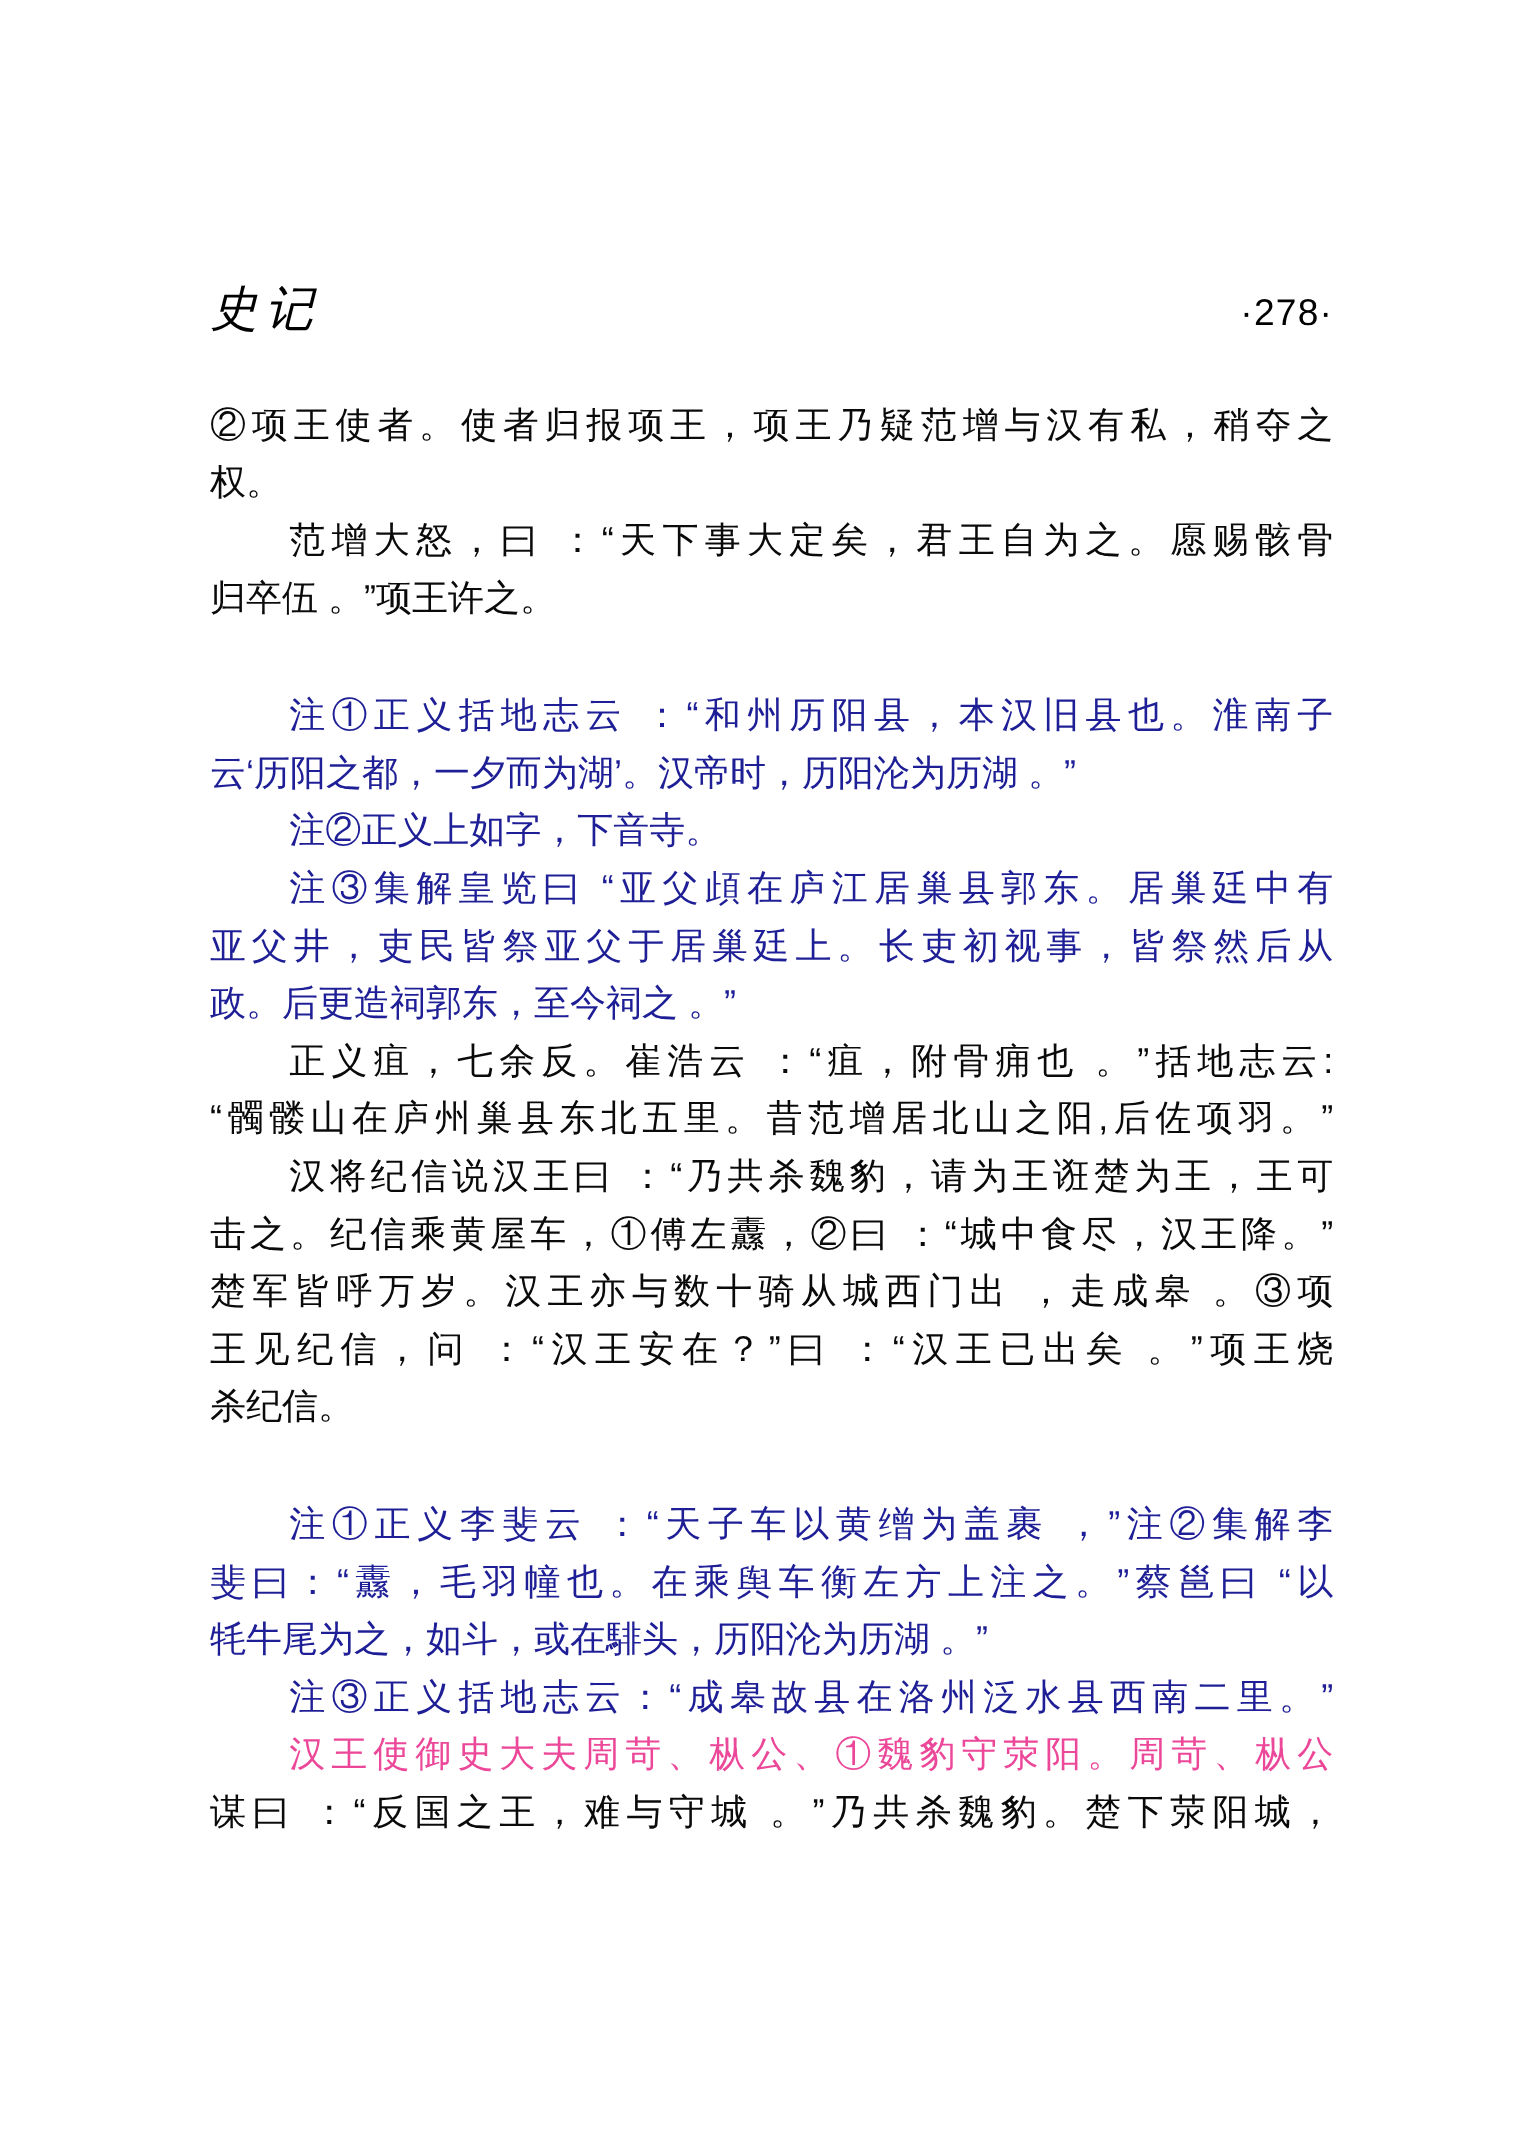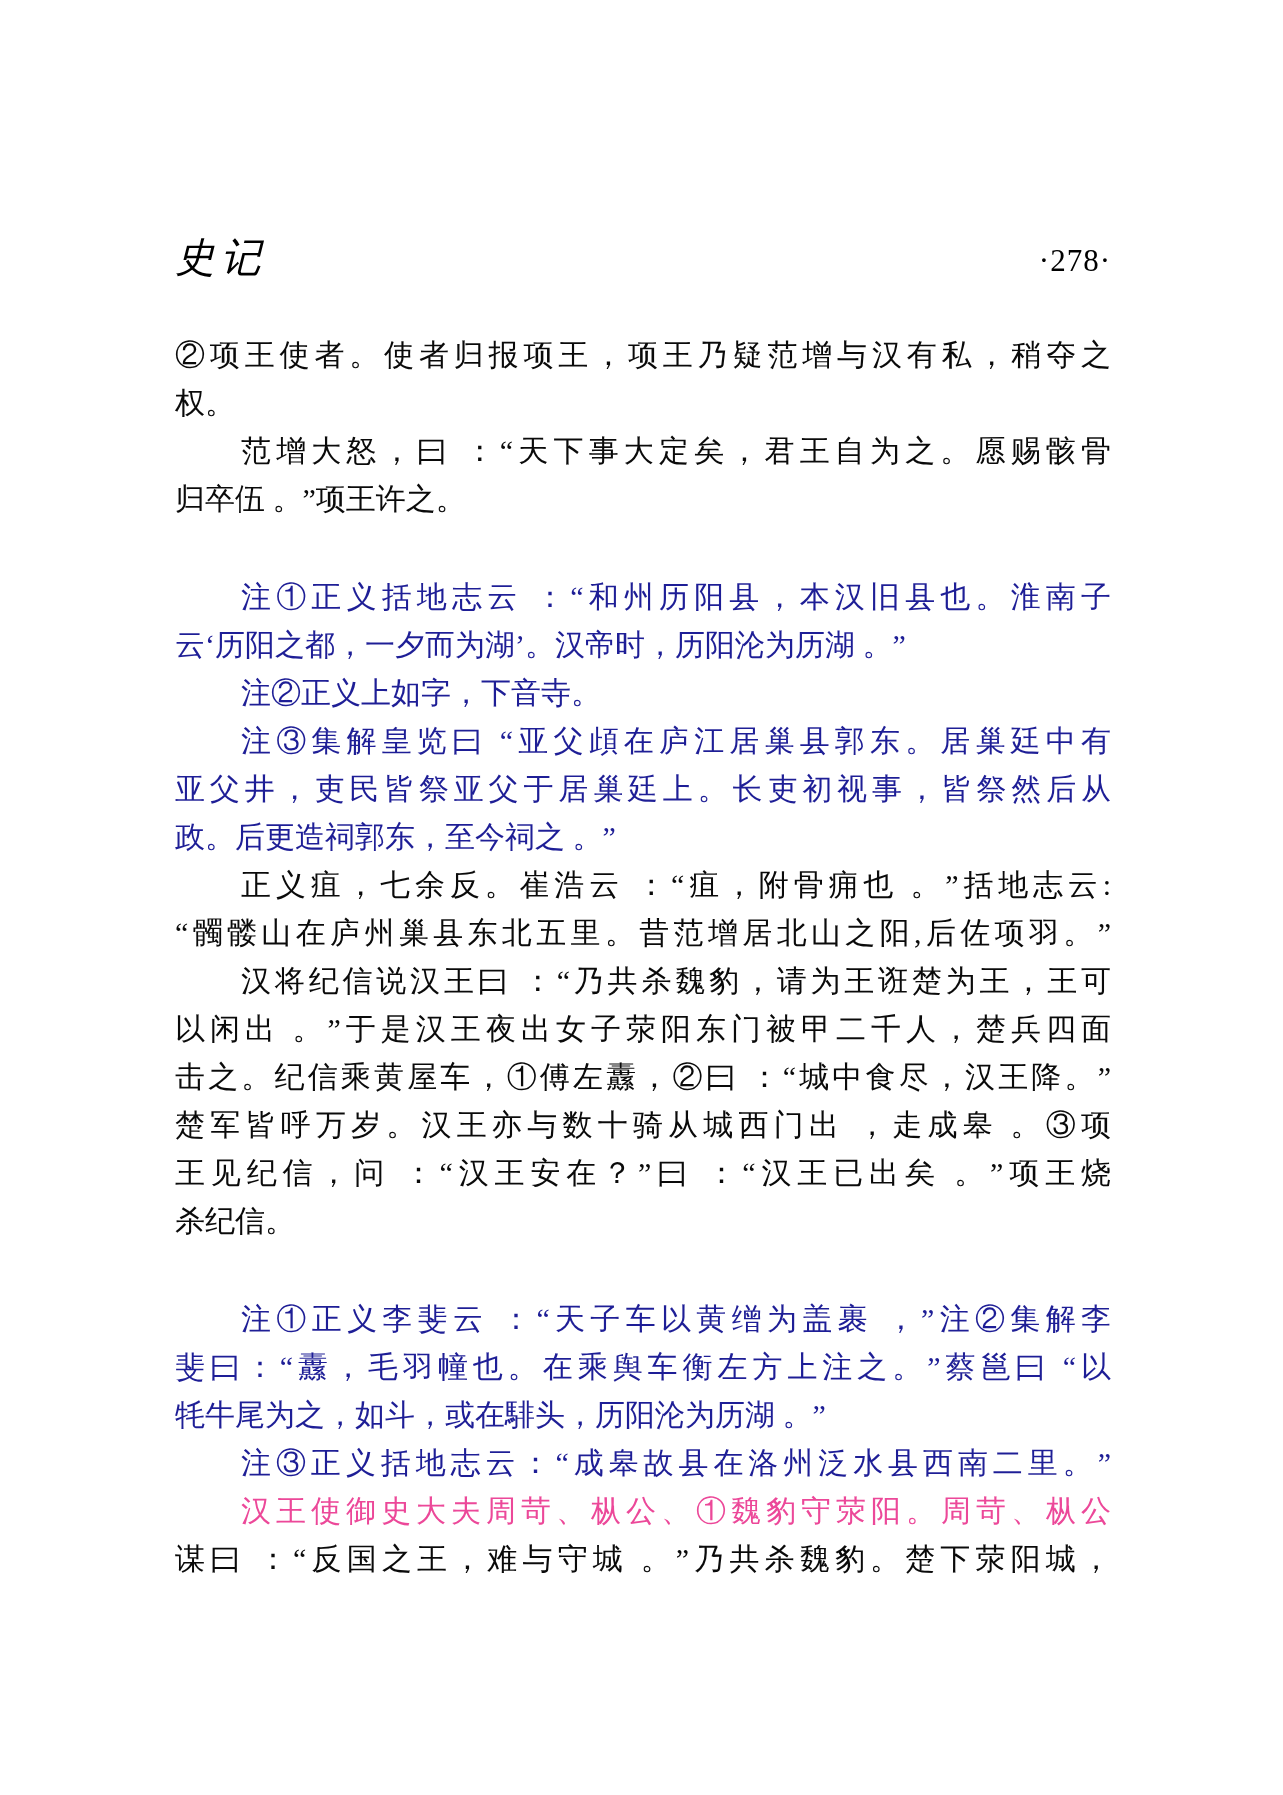--- a/index.html
+++ b/index.html
@@ -1,20 +1,20 @@
 <!DOCTYPE html>
 <html><head>
 <meta charset="utf-8">
 <style>
   html,body { margin:0; padding:0; }
   .page {
     position:relative;
     width:1283px; height:1696px;
     background:#ffffff;
-    font-family:Liberation Serif, serif;
+    font-family:Liberation Sans, sans-serif;
     overflow:hidden;
   }
   .content {
     position:absolute;
     left:175px; top:230px;
     width:936px;
   }
   .header {
     display:flex;
     justify-content:space-between;
@@ -59,21 +59,20 @@
         <div class="line" style="color: rgb(10, 10, 10);">归卒伍 。”项王许之。</div>
         <div class="line justify indent gap" style="color: rgb(30, 30, 150);">注①正义括地志云 ：“和州历阳县，本汉旧县也。淮南子</div>
         <div class="line" style="color: rgb(30, 30, 150);">云‘历阳之都，一夕而为湖’。汉帝时，历阳沦为历湖 。”</div>
         <div class="line indent" style="color: rgb(30, 30, 150);">注②正义上如字，下音寺。</div>
         <div class="line justify indent" style="color: rgb(30, 30, 150);">注③集解皇览曰 “亚父頉在庐江居巢县郭东。居巢廷中有</div>
         <div class="line justify" style="color: rgb(30, 30, 150);">亚父井，吏民皆祭亚父于居巢廷上。长吏初视事，皆祭然后从</div>
         <div class="line" style="color: rgb(30, 30, 150);">政。后更造祠郭东，至今祠之 。”</div>
         <div class="line justify indent" style="color: rgb(10, 10, 10);">正义疽，七余反。崔浩云 ：“疽，附骨痈也 。”括地志云:</div>
         <div class="line justify" style="color: rgb(10, 10, 10);">“髑髅山在庐州巢县东北五里。昔范增居北山之阳,后佐项羽。”</div>
         <div class="line justify indent" style="color: rgb(10, 10, 10);">汉将纪信说汉王曰 ：“乃共杀魏豹，请为王诳楚为王，王可</div>
-        <div class="line justify" style="color: rgb(10, 10, 10);">以闲出 。”于是汉王夜出女子荥阳东门被甲二千人，楚兵四面</div>
         <div class="line justify" style="color: rgb(10, 10, 10);">击之。纪信乘黄屋车，①傅左纛，②曰 ：“城中食尽，汉王降。”</div>
         <div class="line justify" style="color: rgb(10, 10, 10);">楚军皆呼万岁。汉王亦与数十骑从城西门出 ，走成皋 。③项</div>
         <div class="line justify" style="color: rgb(10, 10, 10);">王见纪信，问 ：“汉王安在？”曰 ：“汉王已出矣 。”项王烧</div>
         <div class="line" style="color: rgb(10, 10, 10);">杀纪信。</div>
         <div class="line justify indent gap" style="color: rgb(30, 30, 150);">注①正义李斐云 ：“天子车以黄缯为盖裹 ，”注②集解李</div>
         <div class="line justify" style="color: rgb(30, 30, 150);">斐曰：“纛，毛羽幢也。在乘舆车衡左方上注之。”蔡邕曰 “以</div>
         <div class="line" style="color: rgb(30, 30, 150);">牦牛尾为之，如斗，或在騑头，历阳沦为历湖 。”</div>
         <div class="line justify indent" style="color: rgb(30, 30, 150);">注③正义括地志云：“成皋故县在洛州泛水县西南二里。”</div>
         <div class="line justify indent" style="color: #ec4899;">汉王使御史大夫周苛、枞公、①魏豹守荥阳。周苛、枞公</div>
         <div class="line justify" style="color: rgb(10, 10, 10);">谋曰 ：“反国之王，难与守城 。”乃共杀魏豹。楚下荥阳城，</div>

